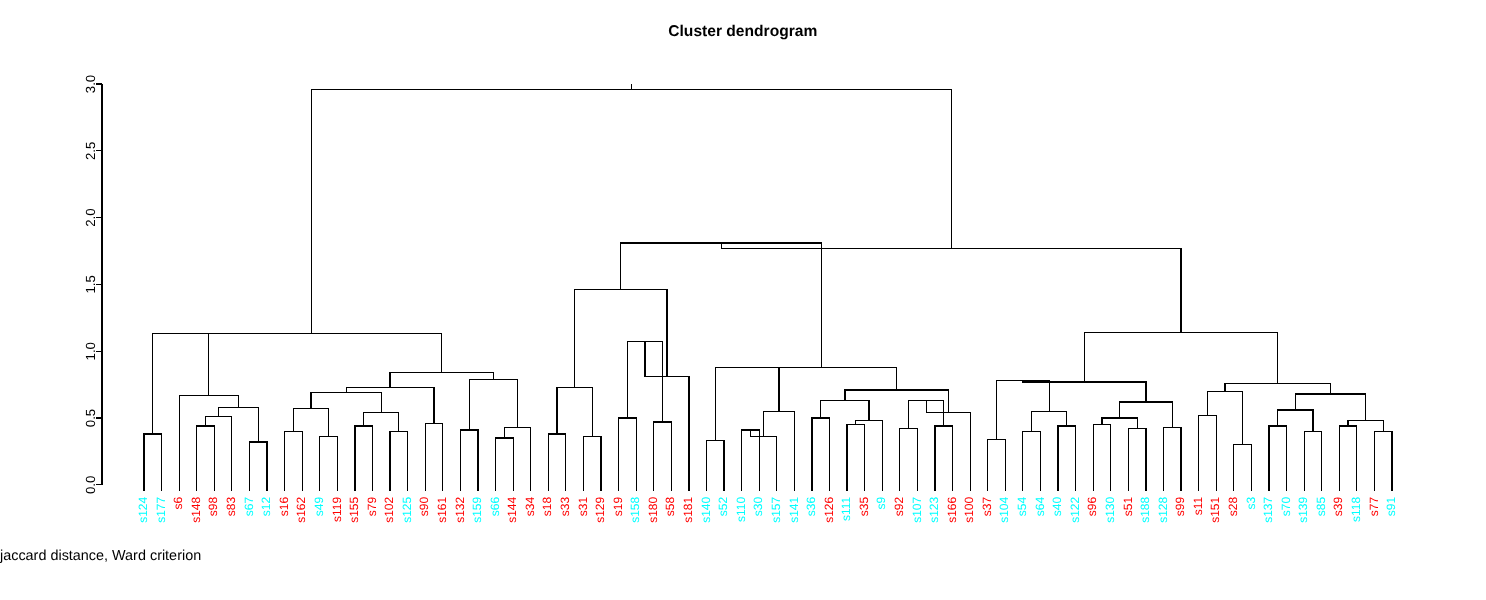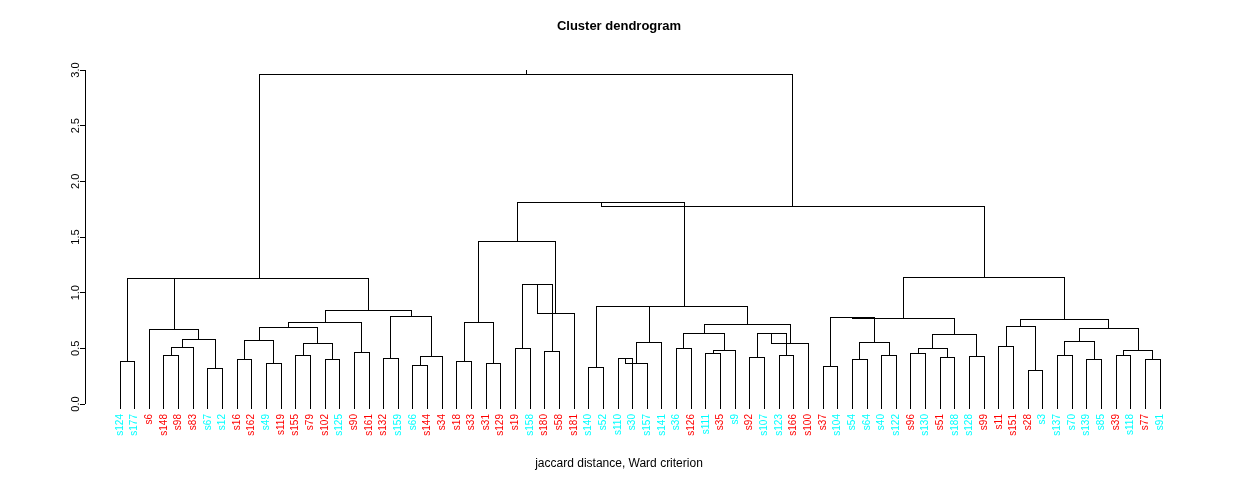--- a/index.html
+++ b/index.html
@@ -29,21 +29,20 @@
     font-size: 13px;
     font-weight: bold;
     font-family: "Liberation Sans", sans-serif;
     letter-spacing: 0px;
   }
   #x-axis-label {
     position: absolute;
     left: 0;
     top: 456px;
     width: 1238px;
-    text-align: center;
     font-size: 12px;
     font-family: "Liberation Sans", sans-serif;
   }
   svg#dendro {
     position: absolute;
     left: 0;
     top: 0;
   }
   .axis-line, .tick-line {
     stroke: #000000;

